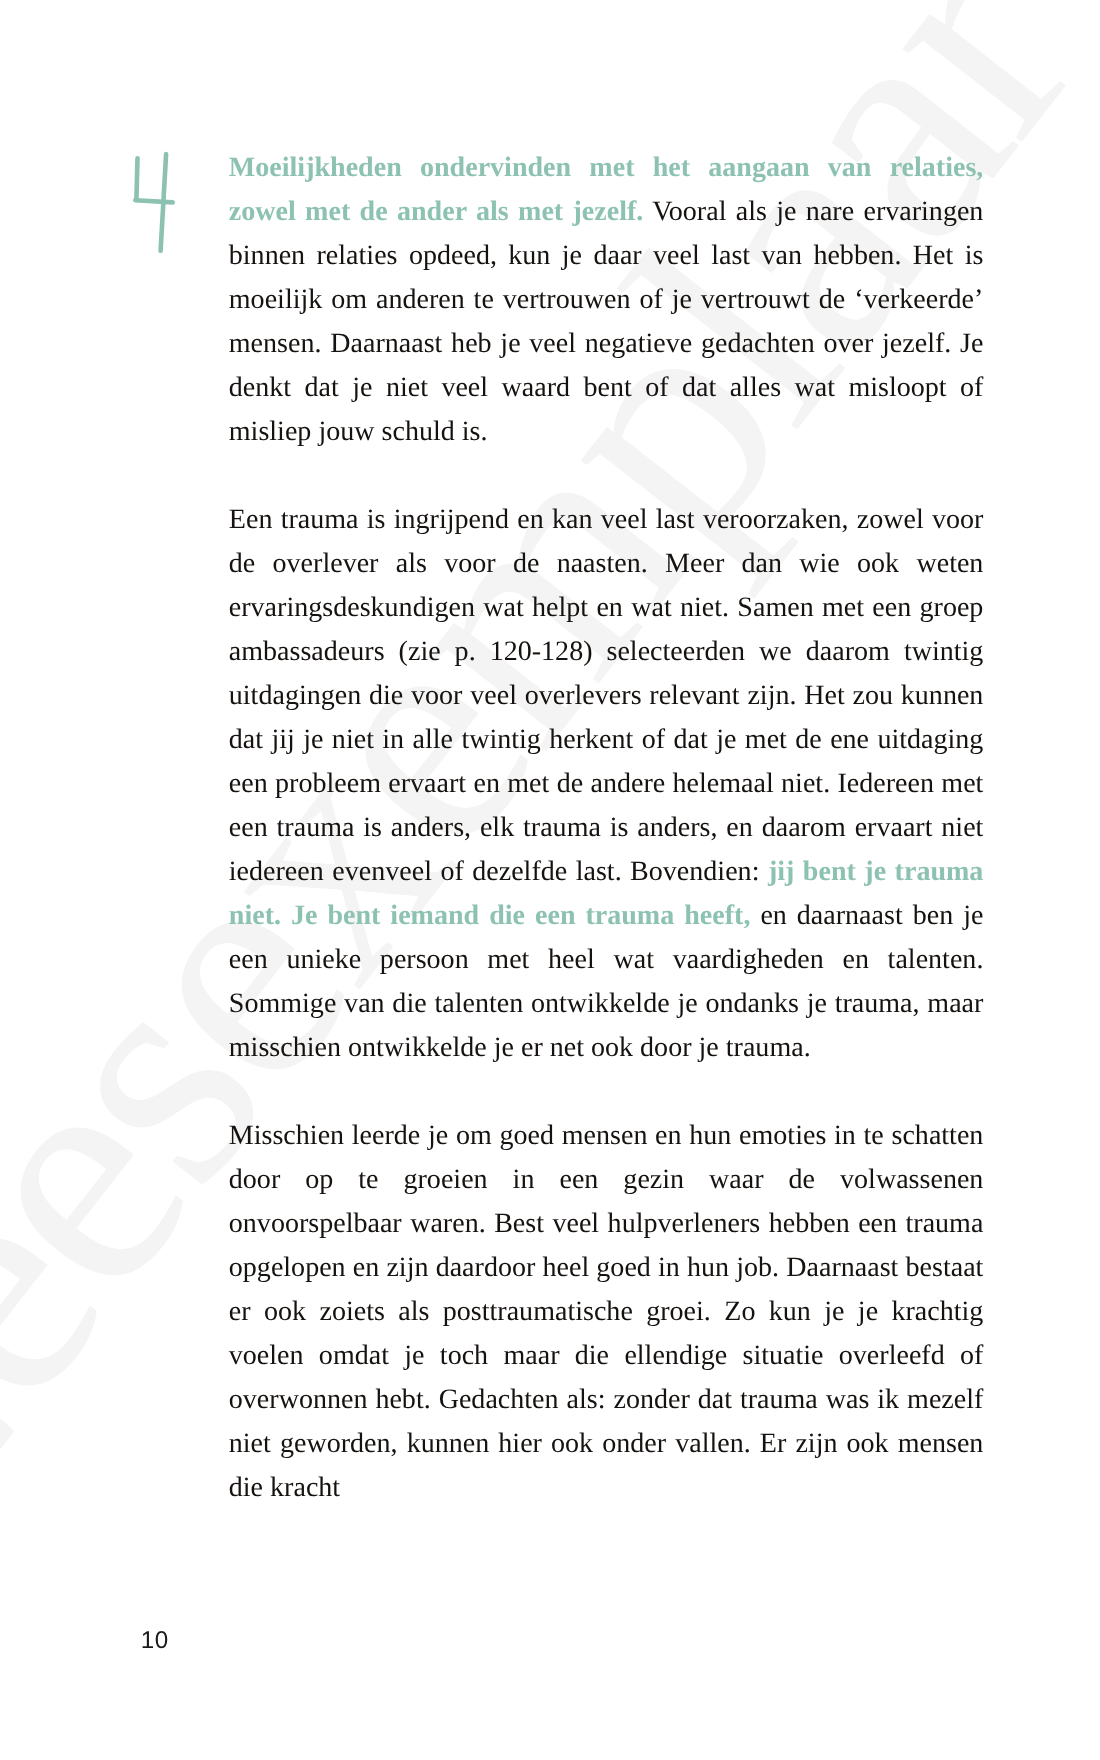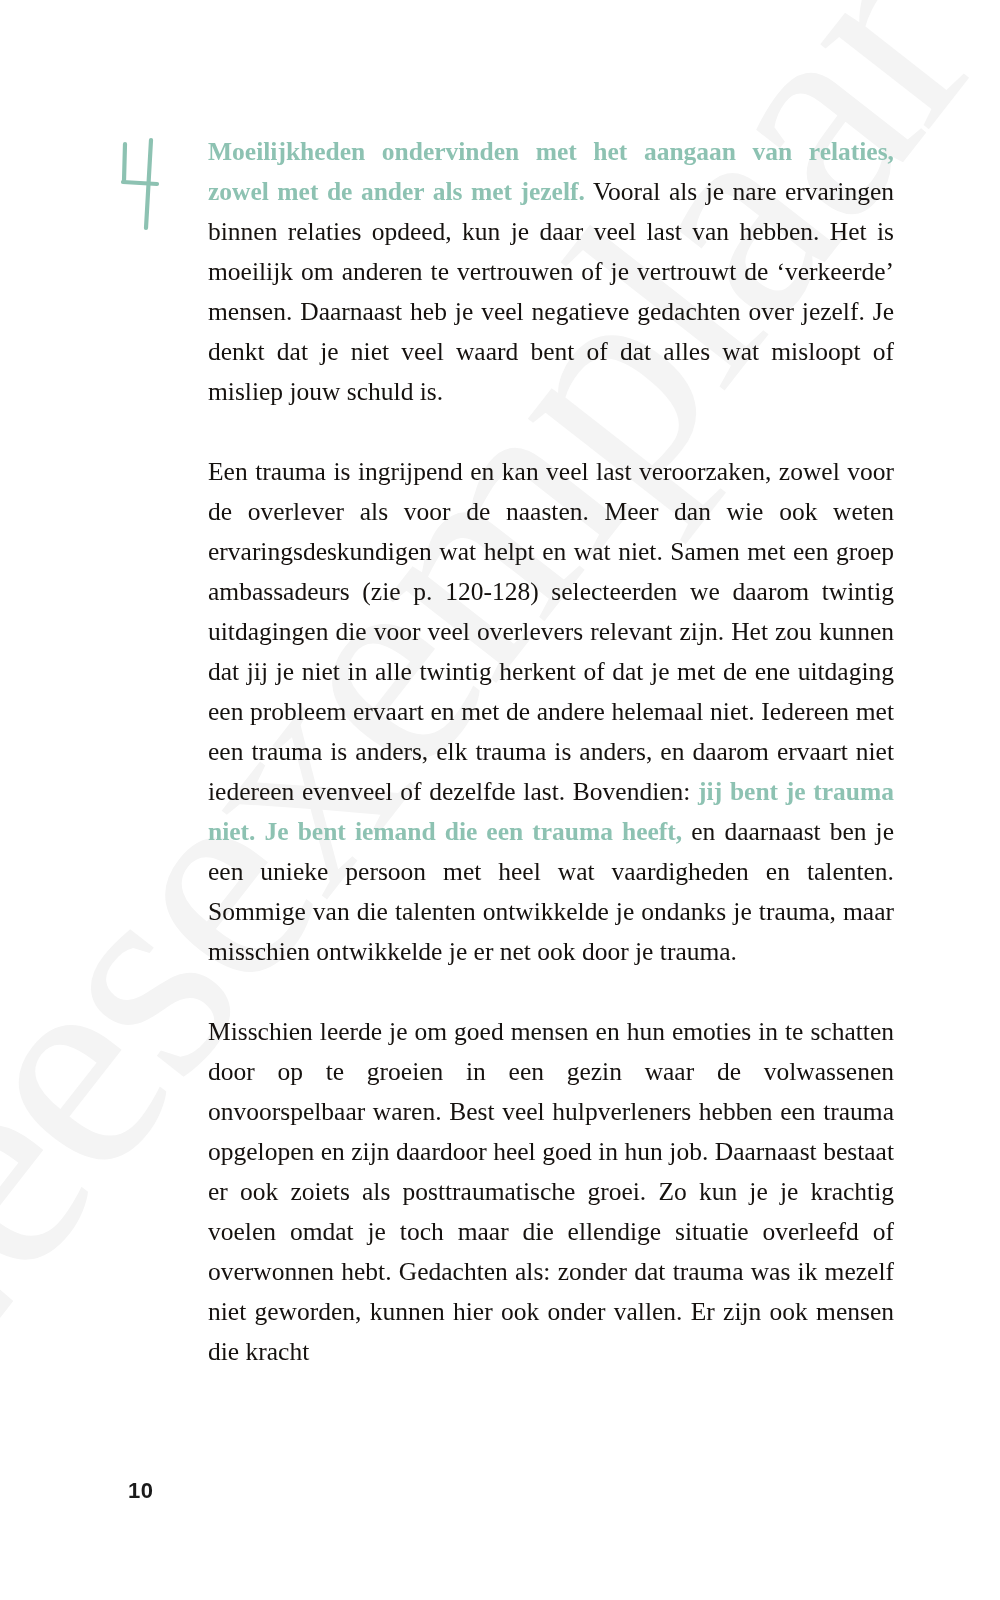--- a/index.html
+++ b/index.html
@@ -84,21 +84,21 @@
   }
   .marker svg { display: block; }
 
   
   .folio {
     position: absolute;
     left: 128px;
     top: 1478px;
     font-family: "Liberation Sans", "DejaVu Sans", sans-serif;
     font-size: 22px;
-    font-weight: bold;
+    font-weight: normal;
     letter-spacing: 0.5px;
     color: #1b1b1b;
     z-index: 3;
   }
 </style>
 </head>
 <body>
 
 <div class="page">
 

